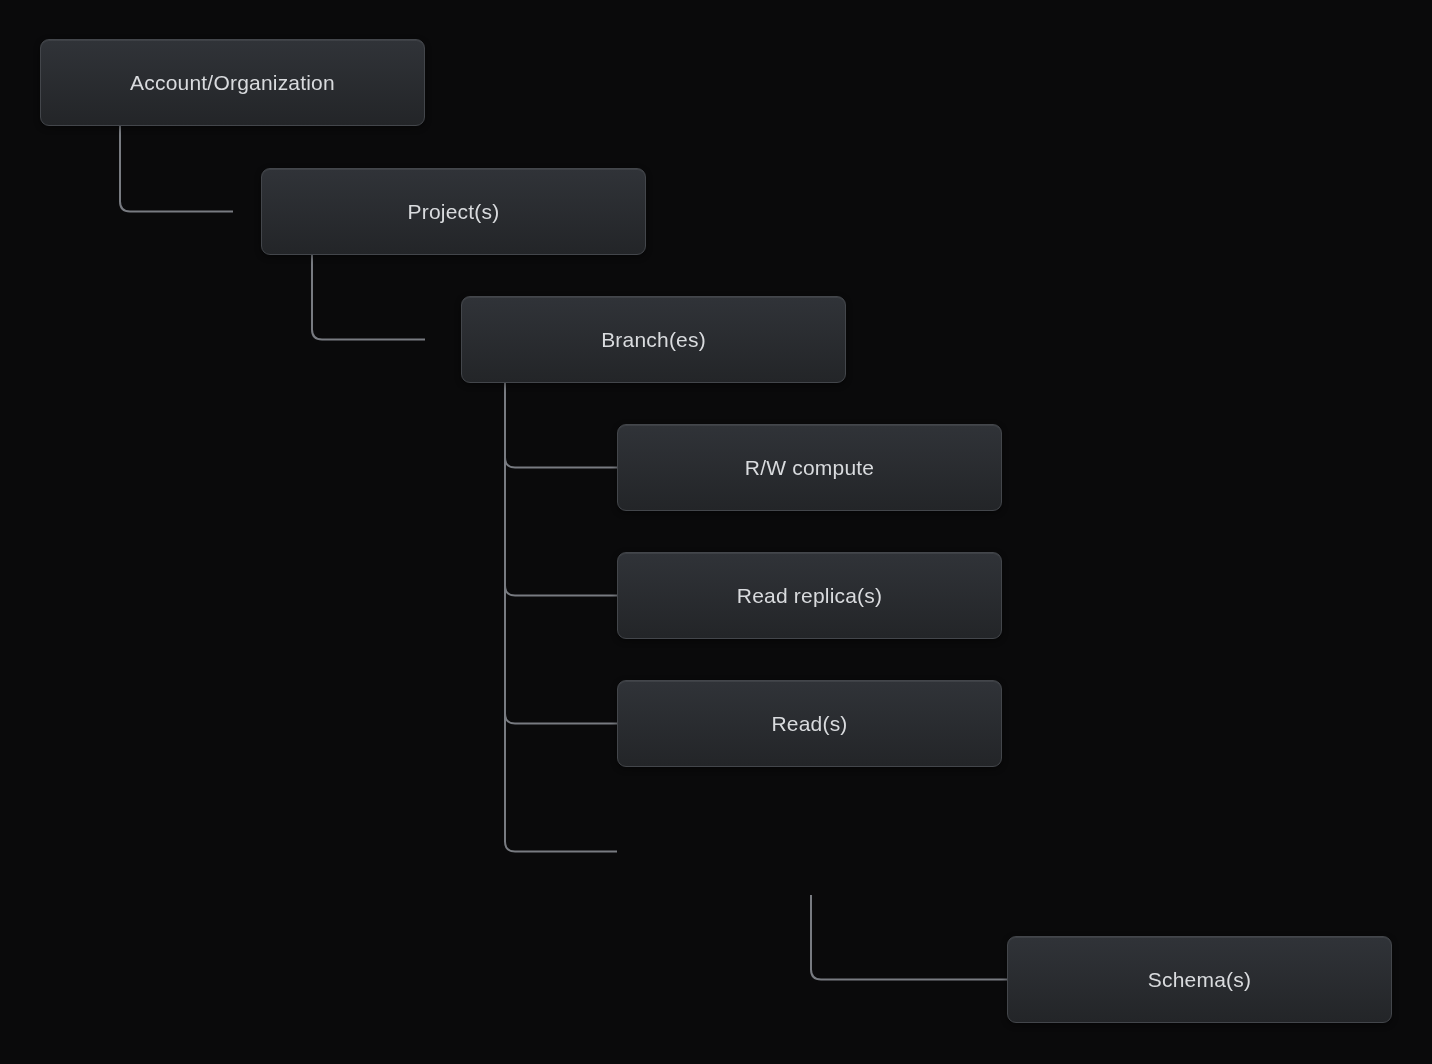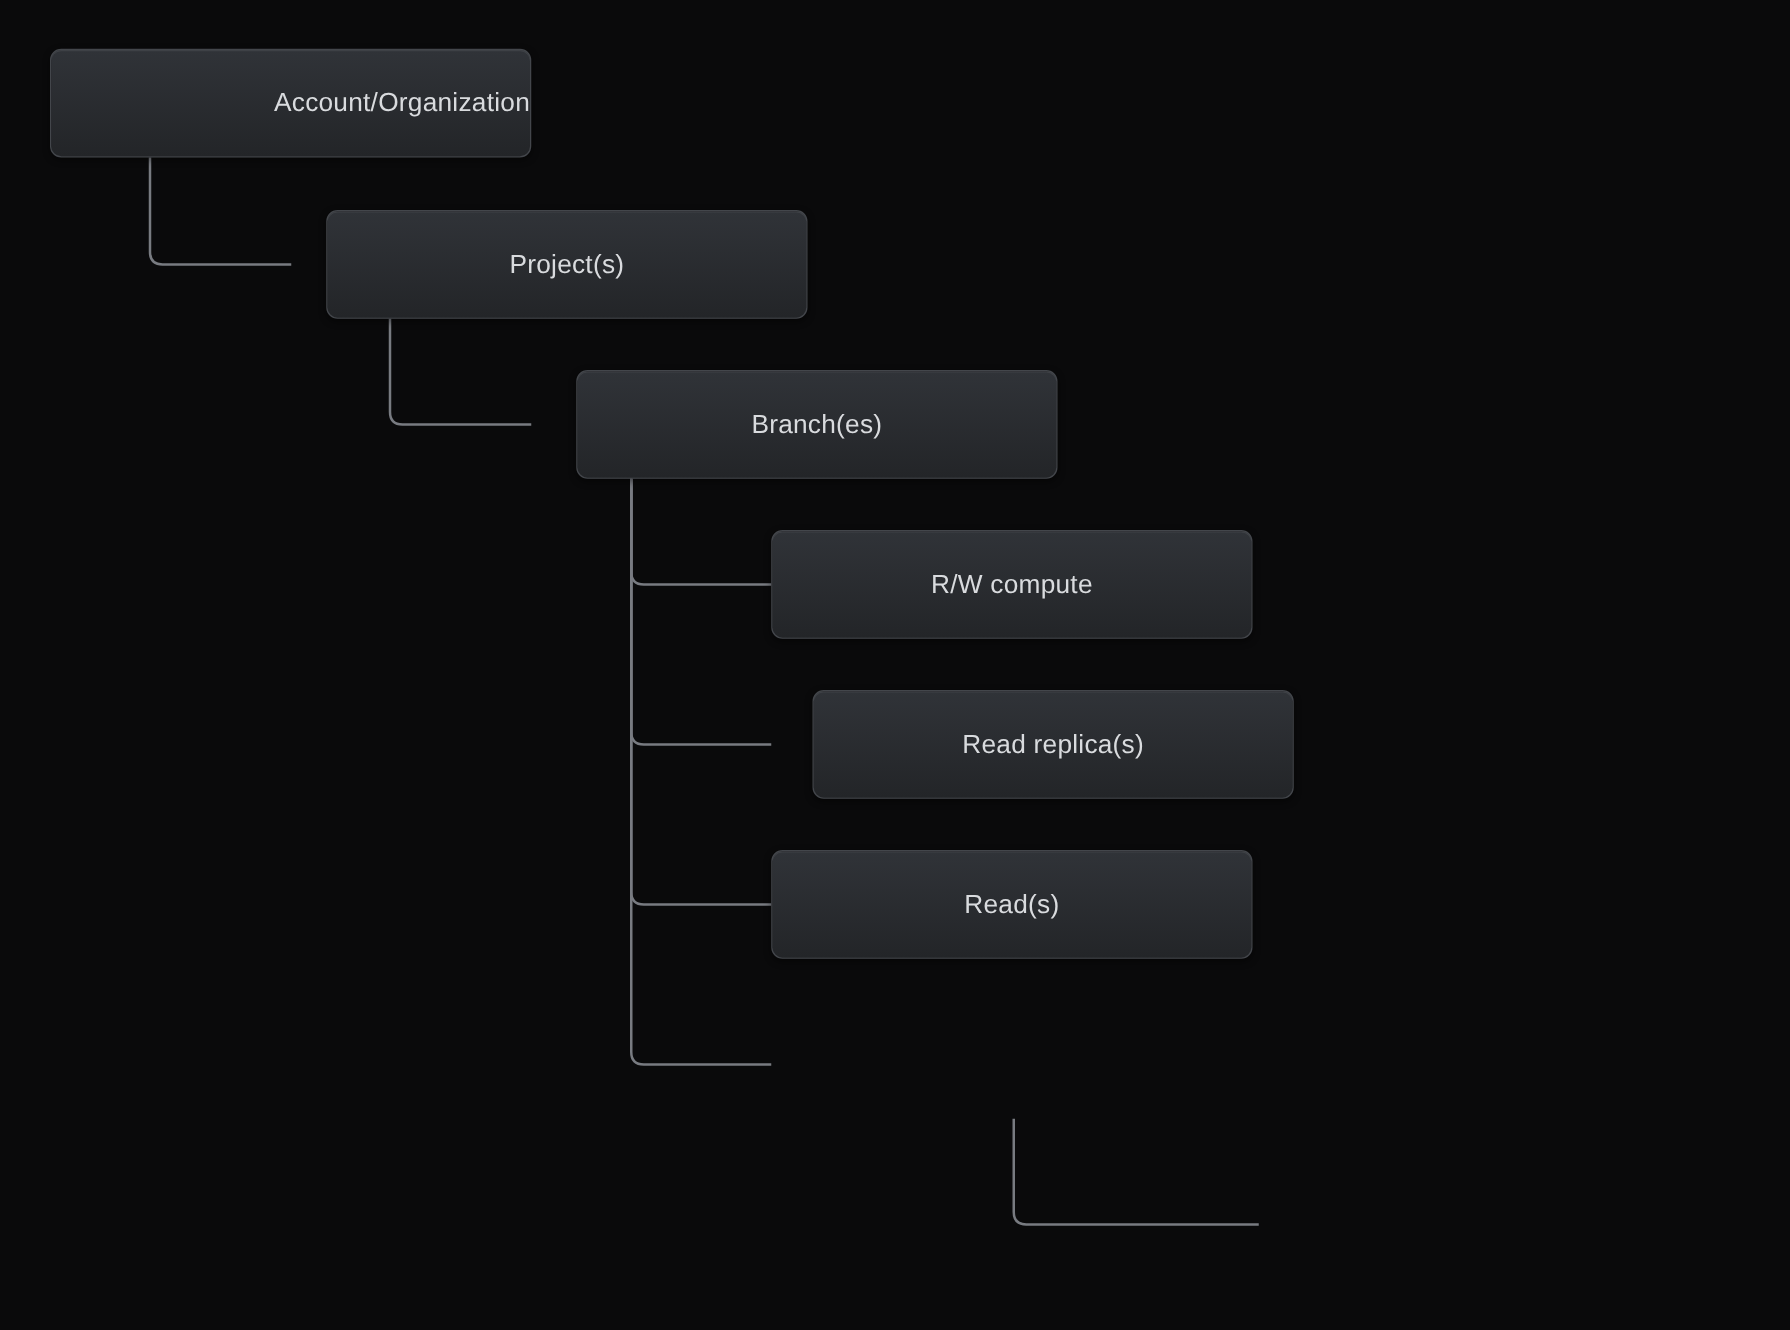--- a/index.html
+++ b/index.html
@@ -44,25 +44,25 @@
     background: linear-gradient(180deg, var(--node-fill-top) 0%, var(--node-fill-bottom) 100%);
     box-shadow: inset 0 1px 0 rgba(255,255,255,0.07), 0 2px 6px rgba(0,0,0,0.45);
     display: flex;
     align-items: center;
     justify-content: center;
     color: var(--text);
     font-size: 21px;
     font-weight: 400;
     letter-spacing: 0.2px;
   }
-  .node-account  { left: 40px;   top: 39px; justify-content: flex-end;  }
+  .node-account  { left: 40px;   top: 39px;  }
   .node-project  { left: 233px;  top: 168px; margin-left: 28px; }
   .node-branch   { left: 425px;  top: 296px; margin-left: 36px; }
   .node-rw       { left: 617px;  top: 424px; align-items: center; }
-  .node-replica  { left: 650px;  top: 552px; }
+  .node-replica  { left: 617px;  top: 552px; }
   .node-role     { left: 617px;  top: 680px; }
   .node-database { left: 617px;  top: 808px; }
   .node-schema   { left: 1007px; top: 936px; }
 </style>
 </head>
 <body>
 
 <div class="diagram">
 
   <svg class="connectors" viewBox="0 0 1432 1064" xmlns="http://www.w3.org/2000/svg" aria-hidden="true">
@@ -93,14 +93,17 @@
 
   <div class="node node-replica">
     <span>Read replica(s)</span>
   </div>
 
   <div class="node node-role">
     <span>Read(s)</span>
   </div>
 
 
+  <div class="node node-schema">
+    <span>Schema(s)</span>
+  </div>
 
 </div>
 
 </body></html>

